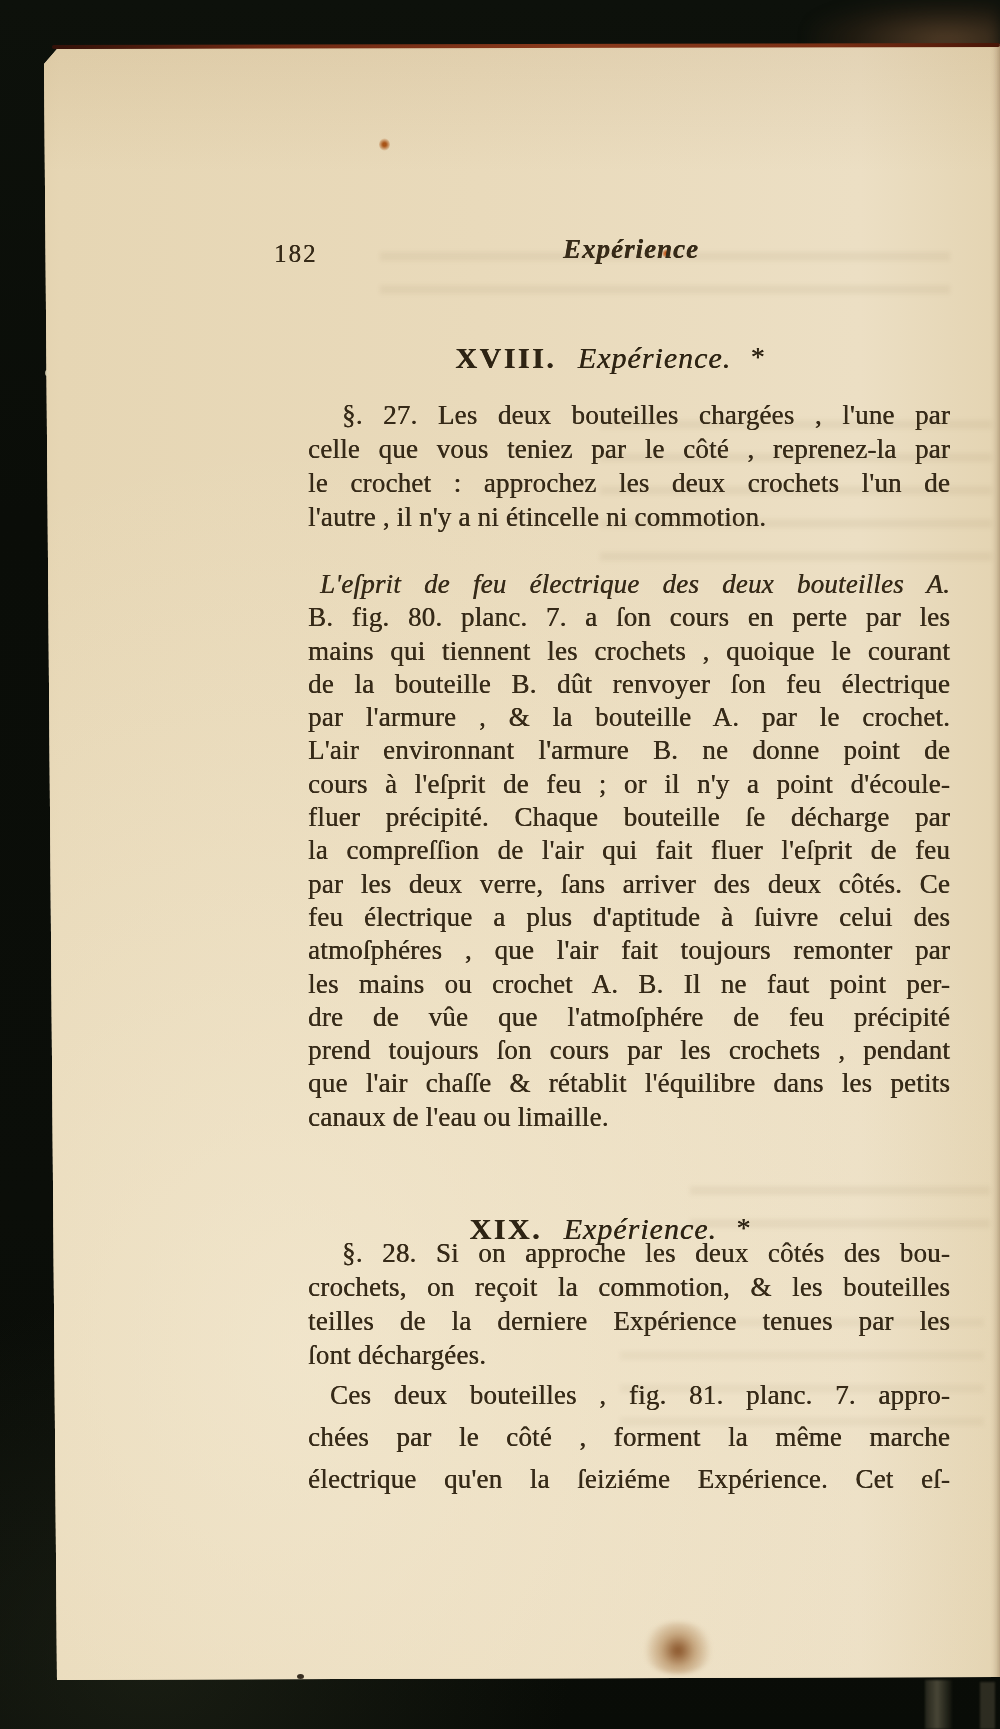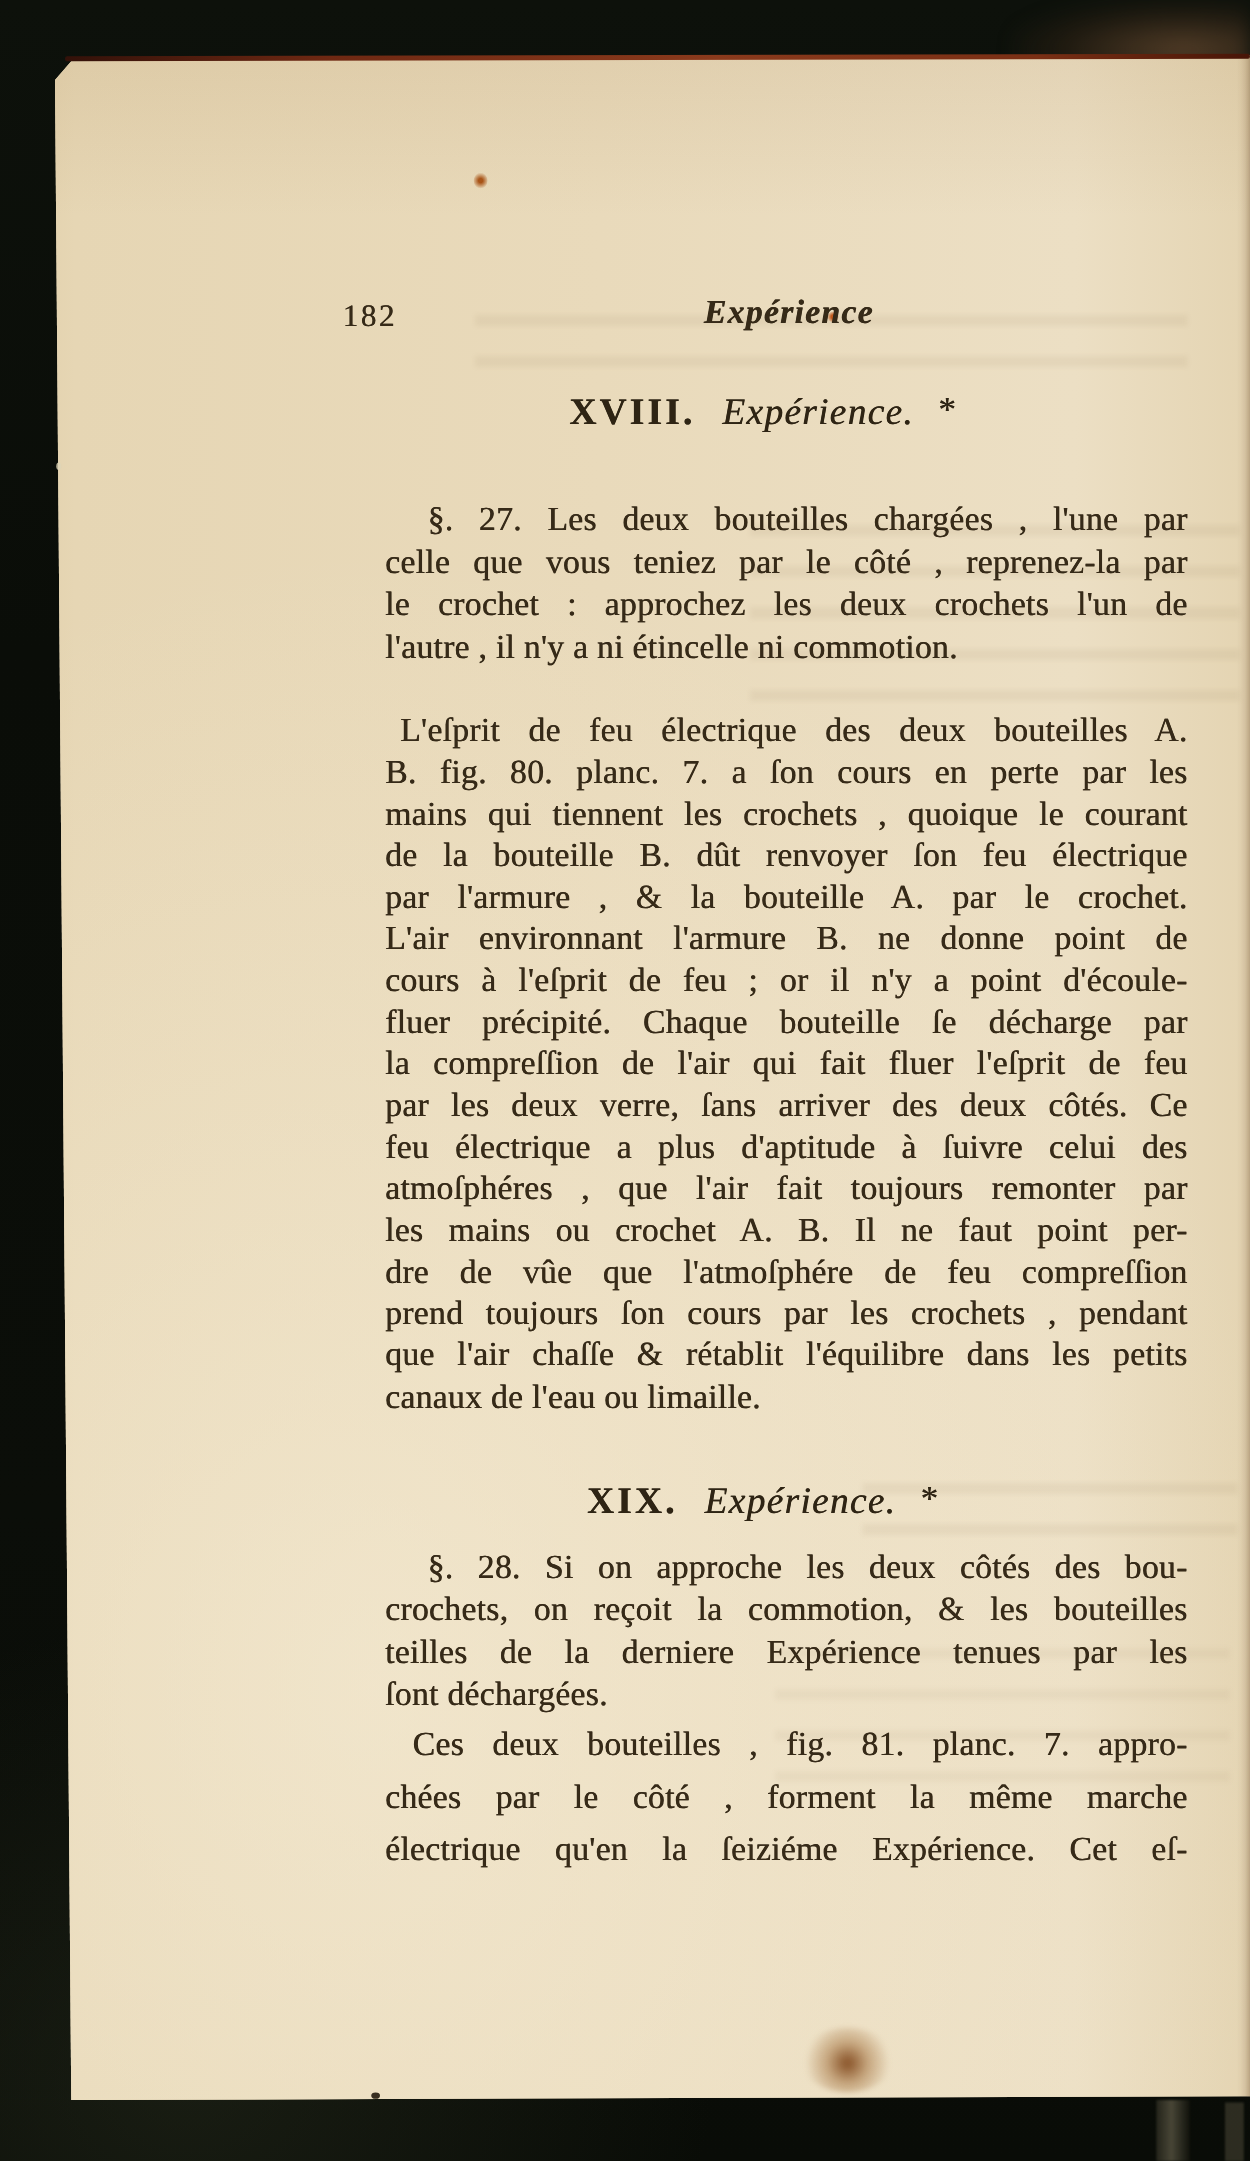--- a/index.html
+++ b/index.html
@@ -54,37 +54,37 @@
       background:linear-gradient(90deg, rgba(130,120,95,.22), rgba(160,150,120,.42) 45%, rgba(60,55,40,.15));}
   .fore-edge-b{position:absolute;left:980px;top:1682px;width:15px;height:47px;filter:blur(1px);
       background:rgba(150,140,110,.26);}
   
   .content{position:absolute;left:270px;top:0;width:680px;height:100%;color:var(--ink,#362a18);}
   .content *{text-shadow:.35px 0 0 currentColor;}
   .folio-row{position:absolute;top:234px;left:0;right:0;height:36px;}
   .folio{position:absolute;left:4px;top:6px;font-size:25px;letter-spacing:2px;}
   .running-title{position:absolute;left:0;right:0;top:0;text-align:center;padding-left:42px;
     font-style:italic;font-weight:700;font-size:27px;letter-spacing:1px;}
-  .heading{position:absolute;left:0;right:0;text-align:center;font-size:30px;color:#2e2414;white-space:nowrap;}
+  .heading{position:absolute;left:0;right:0;text-align:center;font-size:30px;color:#2e2414;white-space:nowrap;margin-top:28px;}
   .h1{top:313px;}
   .h2{top:1184px;}
   .heading .numeral{font-weight:700;letter-spacing:2.5px;margin-right:14px;}
   .heading .title{font-style:italic;letter-spacing:1px;}
   .heading .star{margin-left:12px;font-size:28px;vertical-align:2px;}
   .para{position:absolute;left:0;right:0;font-size:27px;letter-spacing:.2px;margin-left:38px;}
   .p1{top:398px;line-height:34px;}
   .p2{top:568px;line-height:33.3px;}
   .p3{top:1236px;line-height:34px;}
   .p4{top:1374px;line-height:42px;}
   .line{text-align:justify;text-align-last:justify;}
   .line.last{text-align-last:left;}
   .para.justify-last .line.last{text-align-last:justify;}
   .para.indent-lg .line.first{text-indent:34px;}
   .para.indent-md .line.first{text-indent:22px;}
-  .para.indent-sm .line.first{text-indent:12px;}
+  .para.indent-sm .line.first{text-indent:12px;font-style:italic;}
 </style>
 </head>
 <body>
 
 <div class="scene">
   <div class="finger-blur"></div>
 
   <div class="page">
     <div class="ghost g1"></div>
     <div class="ghost g2"></div>
@@ -122,21 +122,21 @@
           <div class="line">de la bouteille B. dût renvoyer ſon feu électrique</div>
           <div class="line">par l'armure , &amp; la bouteille A. par le crochet.</div>
           <div class="line">L'air environnant l'armure B. ne donne point de</div>
           <div class="line">cours à l'eſprit de feu ; or il n'y a point d'écoule-</div>
           <div class="line">fluer précipité. Chaque bouteille ſe décharge par</div>
           <div class="line">la compreſſion de l'air qui fait fluer l'eſprit de feu</div>
           <div class="line">par les deux verre, ſans arriver des deux côtés. Ce</div>
           <div class="line">feu électrique a plus d'aptitude à ſuivre celui des</div>
           <div class="line">atmoſphéres , que l'air fait toujours remonter par</div>
           <div class="line">les mains ou crochet A. B. Il ne faut point per-</div>
-          <div class="line">dre de vûe que l'atmoſphére de feu compreſſion</div>
+          <div class="line">dre de vûe que l'atmoſphére de feu précipité</div>
           <div class="line">prend toujours ſon cours par les crochets , pendant</div>
           <div class="line">que l'air chaſſe &amp; rétablit l'équilibre dans les petits</div>
           <div class="line last">canaux de l'eau ou limaille.</div>
         </div>
 
       <div class="heading h2">
         <span class="numeral">XIX.</span>
         <span class="title">Expérience.</span>
         <span class="star">*</span>
       </div>

